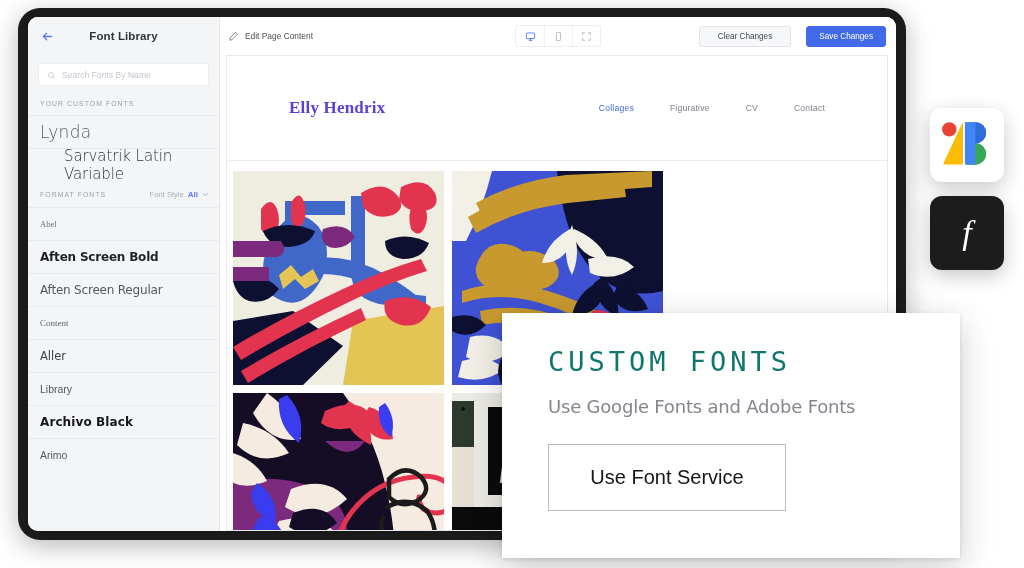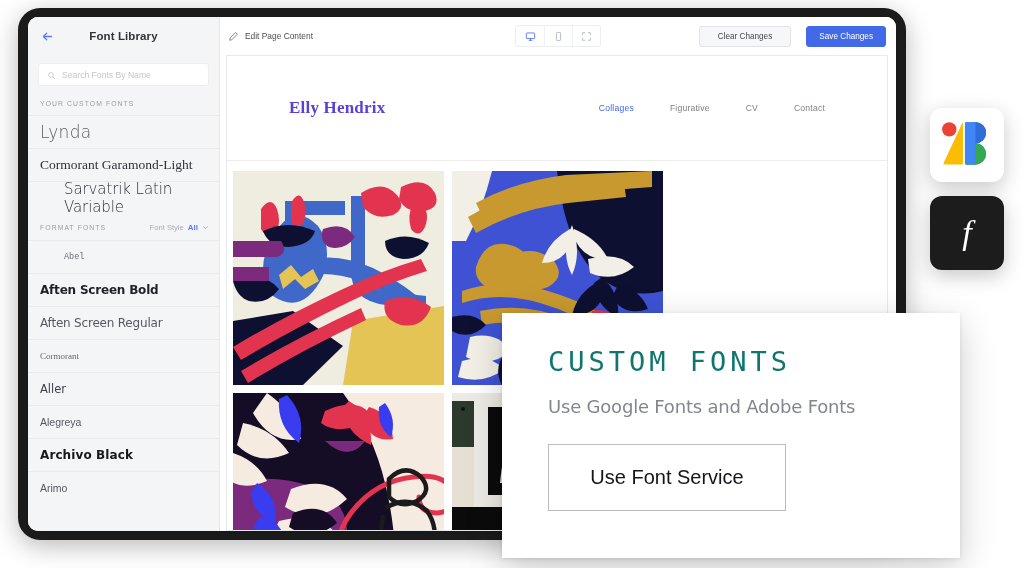--- a/index.html
+++ b/index.html
@@ -80,21 +80,21 @@
     height: 33px;
     display: flex; align-items: center;
     color: #3b3d44;
     cursor: pointer;
     background: transparent;
   }
   .font-row.custom { height: 33px; }
   .f-lynda { font-family:"DejaVu Sans", sans-serif; font-weight:300; font-size:17px; color:#5e6066; letter-spacing:.3px; }
   .f-corm { font-family:"Liberation Serif", serif; font-size:13.5px; color:#2f3138; }
   .f-sarv { font-family:"DejaVu Sans", sans-serif; font-weight:300; font-size:15px; color:#2f3138; letter-spacing:-.1px;margin-left:24px; }
-  .f-abel { font-family:Liberation Mono, monospace; font-size:8.5px; color:#6c6f76;margin-left:24px; }
+  .f-abel { font-family:Liberation Serif, serif; font-size:8.5px; color:#6c6f76; }
   .f-aftenb { font-family:"DejaVu Sans", sans-serif; font-weight:bold; font-size:12px; color:#1f2126; letter-spacing:-.2px;}
   .f-aftenr { font-family:"DejaVu Sans", sans-serif; font-size:12px; color:#55585f; letter-spacing:-.2px;}
   .f-alegreya { font-family:"Liberation Serif", serif; font-size:9px; color:#63666d; }
   .f-aller { font-family:"DejaVu Sans", sans-serif; font-size:11.5px; color:#3c3f46; }
   .f-anivers { font-family:"Liberation Sans", sans-serif; font-size:10.5px; color:#55585f; }
   .f-archivo { font-family:"DejaVu Sans", sans-serif; font-weight:bold; font-size:12px; color:#17181c; letter-spacing:.1px;}
   .f-arimo { font-family:"Liberation Sans", sans-serif; font-size:10.5px; color:#55585f; }
 
   
   .main { flex: 1; height: 100%; background:#fff; display:flex; flex-direction:column; min-width:0; }
@@ -201,23 +201,20 @@
             </svg>
           </span>
           <input type="text" placeholder="Search Fonts By Name" style="">
         </div>
       </div>
 
       <div class="sec-head">YOUR CUSTOM FONTS</div>
 
       <div class="font-row custom">
         <span class="f-lynda">Lynda</span>
-      </div>
-      <div class="font-row custom">
-        <span class="f-corm">Cormorant Garamond-Light</span>
       </div>
       <div class="font-row custom">
         <span class="f-sarv">Sarvatrik Latin Variable</span>
       </div>
 
       <div class="sec-head-row">
         <span class="lbl">FORMAT FONTS</span>
         <span class="fontstyle">
           <span>Font Style</span>
           <span class="val">All</span>
@@ -232,27 +229,27 @@
       <div class="font-row">
         <span class="f-abel">Abel</span>
       </div>
       <div class="font-row">
         <span class="f-aftenb">Aften Screen Bold</span>
       </div>
       <div class="font-row">
         <span class="f-aftenr">Aften Screen Regular</span>
       </div>
       <div class="font-row">
-        <span class="f-alegreya">Cormorant</span>
+        <span class="f-alegreya">Content</span>
       </div>
       <div class="font-row">
         <span class="f-aller">Aller</span>
       </div>
       <div class="font-row">
-        <span class="f-anivers">Alegreya</span>
+        <span class="f-anivers">Library</span>
       </div>
       <div class="font-row">
         <span class="f-archivo">Archivo Black</span>
       </div>
       <div class="font-row">
         <span class="f-arimo">Arimo</span>
       </div>
     </aside>
 
     <section class="main">

